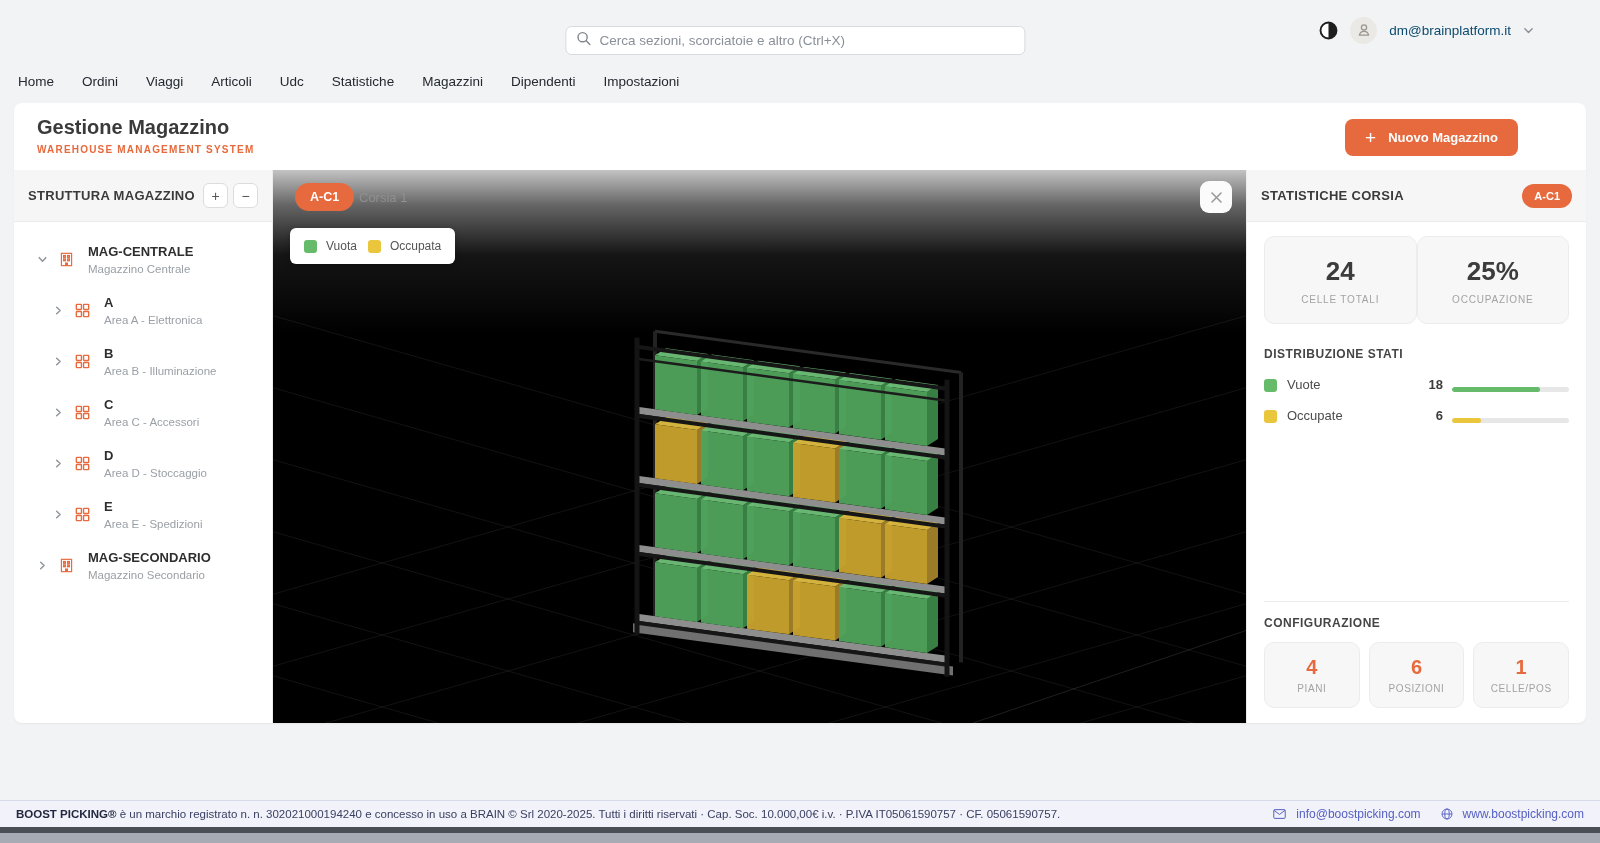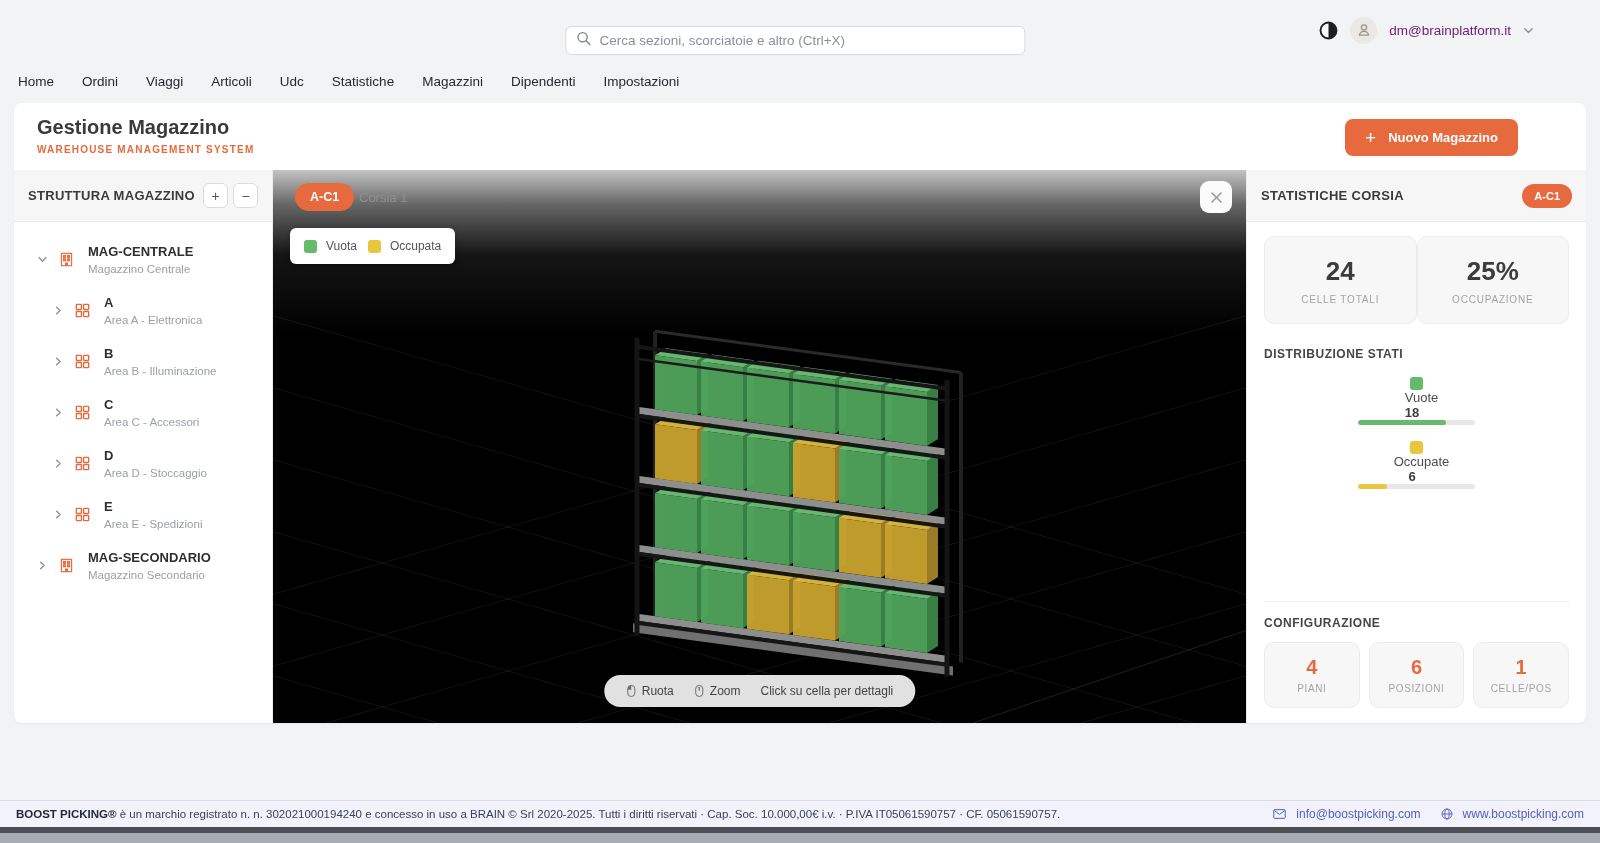--- a/index.html
+++ b/index.html
@@ -17,21 +17,21 @@
     width:460px; height:29px; background:#fff; border:1px solid #d7dade; border-radius:6px;
     display:flex; align-items:center; padding:0 10px; gap:8px;
   }
   .search-box input {
     border:none; outline:none; flex:1; font-size:13.5px; color:#444;
     font-family:"Liberation Sans", sans-serif; background:transparent;
   }
   .search-box input::placeholder { color:#8a9099; }
   .top-right { position:absolute; right:66px; top:0; height:60px; display:flex; align-items:center; gap:12px; }
   .avatar { width:27px; height:27px; border-radius:50%; background:#ebe9e6; display:flex; align-items:center; justify-content:center; }
-  .user-email { font-size:13.5px; color:#701a75; }
+  .user-email { font-size:13.5px; color:#0c4a6e; }
   
   .navbar { position:absolute; left:0; top:60px; width:1600px; height:43px; display:flex; align-items:center; gap:28px; padding-left:18px; background:#f2f3f5; }
   .nav-item { font-size:13.5px; color:#24292f; cursor:pointer; }
   
   .card { position:absolute; left:14px; top:103px; width:1572px; height:620px; background:#fff; border-radius:8px; overflow:hidden; box-shadow:0 1px 2px rgba(0,0,0,0.05); }
   .card-header { position:relative; height:67px; padding:13px 0 0 23px; }
   .page-title { font-size:20px; font-weight:bold; color:#3a3a3a; }
   .page-subtitle { font-size:10px; font-weight:bold; letter-spacing:1.2px; color:#e66a3d; margin-top:5px; }
   .new-btn {
     position:absolute; right:68px; top:16px; height:37px; padding:0 20px;
@@ -71,21 +71,21 @@
   
   .stats-panel { width:340px; border-left:1px solid #ececec; display:flex; flex-direction:column; }
   .stats-badge { background:#e66a3d; color:#fff; font-size:11px; font-weight:bold; padding:6px 12px; border-radius:13px; }
   .stats-body { flex:1; display:flex; flex-direction:column; padding:14px 17px 15px 17px; overflow:hidden; }
   .stat-cards { display:flex; }
   .stat-card { flex:1; height:88px; background:#f7f7f8; border:1px solid #ececee; border-radius:10px; display:flex; flex-direction:column; align-items:center; justify-content:center; }
   .stat-value { font-size:26px; font-weight:bold; color:#3c3c3c; }
   .stat-label { font-size:10px; color:#a3a3a3; letter-spacing:0.8px; margin-top:7px; }
   .section-title { font-size:12px; font-weight:bold; color:#454545; letter-spacing:0.5px; }
   .dist-section { margin-top:23px; }
-  .dist-row { display:flex; align-items:center; margin-top:16px;flex-direction:column; }
+  .dist-row { display:flex; align-items:flex-end; margin-top:16px; }
   .dist-label { font-size:13px; color:#4c4c4c; margin-left:10px; flex:1; }
   .dist-value { font-size:13px; font-weight:bold; color:#3d3d3d; margin-right:9px; }
   .dist-bar { width:117px; height:5px; background:#e7e7e7; border-radius:3px; overflow:hidden; }
   .dist-fill { height:100%; border-radius:3px; }
   .config-section { margin-top:auto; border-top:1px solid #ededed; padding-top:14px; }
   .config-cards { display:flex; gap:9px; margin-top:12px; }
   .config-card { flex:1; height:66px; background:#f7f7f8; border:1px solid #ececee; border-radius:10px; display:flex; flex-direction:column; align-items:center; justify-content:center; }
   .config-value { font-size:20px; font-weight:bold; color:#e66a3d; }
   .config-label { font-size:10px; color:#a3a3a3; letter-spacing:0.6px; margin-top:4px; }
   
@@ -425,43 +425,20 @@
       <div class="viewer-legend">
           <div class="legend-row">
             <span class="legend-swatch" style="background: rgb(102, 187, 106);"></span>
             <span class="legend-label">Vuota</span>
           </div>
           <div class="legend-row">
             <span class="legend-swatch" style="background: rgb(234, 198, 61);"></span>
             <span class="legend-label">Occupata</span>
           </div>
         </div>
-      <div class="viewer-toolbar">
-        <span class="tb-item">
-          <span style="display:flex;">
-            <svg width="10" height="14" viewBox="0 0 12 16">
-                <rect x="1.7" y="1.2" width="8.6" height="13.4" rx="4.3" fill="none" stroke="#707070" stroke-width="1.2"></rect>
-                <path d="M6 1.4 a4.2 4.2 0 0 0 -4.2 4.2 v1 h4.2 z" fill="#707070"></path>
-              </svg>
-          </span>
-          <span>Ruota</span>
-        </span>
-        <span class="tb-item">
-          <span style="display:flex;">
-            <svg width="10" height="14" viewBox="0 0 12 16">
-                <rect x="1.7" y="1.2" width="8.6" height="13.4" rx="4.3" fill="none" stroke="#707070" stroke-width="1.2"></rect>
-                <line x1="6" y1="3.6" x2="6" y2="7" stroke="#707070" stroke-width="1.6" stroke-linecap="round"></line>
-              </svg>
-          </span>
-          <span>Zoom</span>
-        </span>
-        <span class="tb-item">
-          <span>Click su cella per dettagli</span>
-        </span>
-      </div>
     </div>
 
     <div class="stats-panel">
       <div class="panel-strip">
         <span class="panel-strip-title">STATISTICHE CORSIA</span>
         <span class="stats-badge">A-C1</span>
       </div>
       <div class="stats-body">
         <div class="stat-cards">
             <div class="stat-card">

